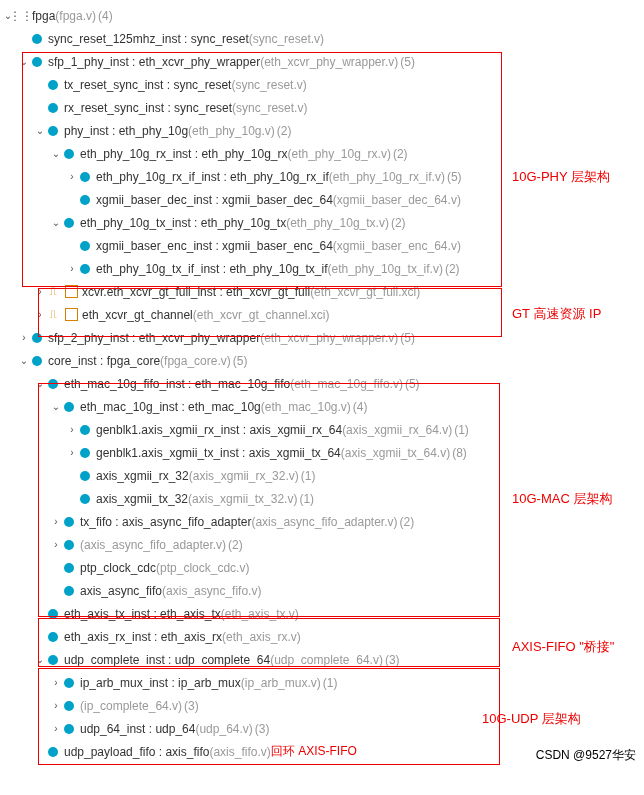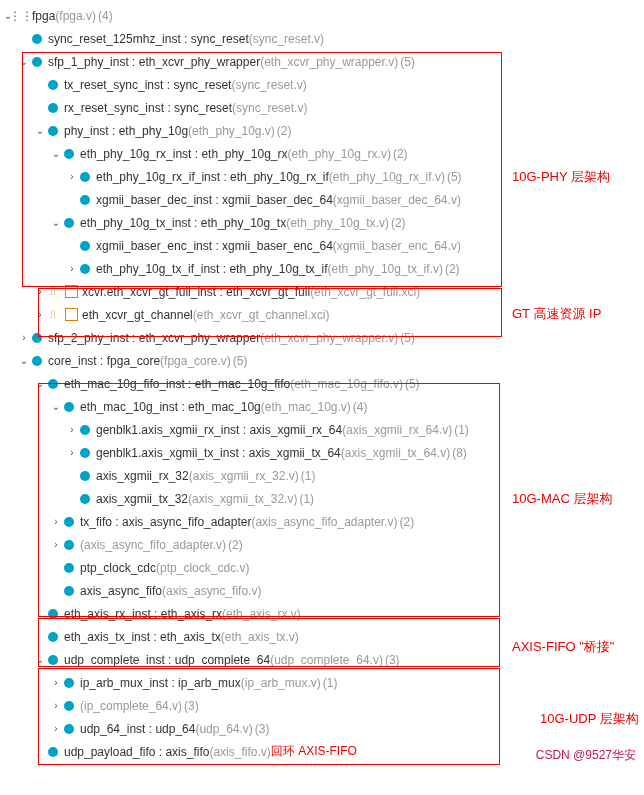--- a/index.html
+++ b/index.html
@@ -7,21 +7,21 @@
 .row{display:flex;align-items:center;height:23px;white-space:nowrap}
 .arrow{width:12px;display:inline-flex;justify-content:center;color:#555;font-size:10px}
 .ind{display:inline-block;width:16px}
 .icon{width:14px;height:14px;margin-right:4px;display:inline-flex;align-items:center;justify-content:center}
 .dot{width:10px;height:10px;border-radius:50%;background:#00a2c7}
 .file{color:#999}
 .cnt{color:#999;margin-left:2px}
 .label{color:#e00;position:absolute;font-size:13px}
 .box{border:1px solid #e00;position:absolute}
 .wrap{position:relative}
-.wm{position:absolute;bottom:3px;right:8px;color:#be185d;font-size:12px}
+.wm{position:absolute;bottom:3px;right:8px;color:#000000;font-size:12px}
 .inline-label{color:#e00;}
 .orange{width:11px;height:11px;border:1px solid #d98000;background:#fff}
 </style>
 </head>
 <body>
 
 <div class="wrap">
 <div class="tree" id="tree">
       <div class="row">
         <span class="arrow">⌄</span>
@@ -316,32 +316,32 @@
         <span>axis_async_fifo</span>
         <span class="file"> (axis_async_fifo.v)</span>
       </div>
       <div class="row">
         <span class="ind"></span>
         <span class="ind"></span>
         <span class="arrow"></span>
         <span class="icon">
           <span class="dot"></span>
         </span>
+        <span>eth_axis_tx_inst : eth_axis_tx</span>
+        <span class="file"> (eth_axis_tx.v)</span>
+      </div>
+      <div class="row">
+        <span class="ind"></span>
+        <span class="ind"></span>
+        <span class="arrow"></span>
+        <span class="icon">
+          <span class="dot"></span>
+        </span>
         <span>eth_axis_rx_inst : eth_axis_rx</span>
         <span class="file"> (eth_axis_rx.v)</span>
-      </div>
-      <div class="row">
-        <span class="ind"></span>
-        <span class="ind"></span>
-        <span class="arrow"></span>
-        <span class="icon">
-          <span class="dot"></span>
-        </span>
-        <span>eth_axis_tx_inst : eth_axis_tx</span>
-        <span class="file"> (eth_axis_tx.v)</span>
       </div>
       <div class="row">
         <span class="ind"></span>
         <span class="ind"></span>
         <span class="arrow">⌄</span>
         <span class="icon">
           <span class="dot"></span>
         </span>
         <span>udp_complete_inst : udp_complete_64</span>
         <span class="file"> (udp_complete_64.v)</span>
@@ -398,16 +398,16 @@
 <div class="box" style="left:22px;top:52px;width:478px;height:233px"></div>
 <div class="box" style="left:38px;top:288px;width:462px;height:47px"></div>
 <div class="box" style="left:38px;top:383px;width:460px;height:232px"></div>
 <div class="box" style="left:38px;top:618px;width:460px;height:47px"></div>
 <div class="box" style="left:38px;top:668px;width:460px;height:95px"></div>
 
 <span class="label" style="left:512px;top:168px">10G-PHY 层架构</span>
 <span class="label" style="left:512px;top:305px">GT 高速资源 IP</span>
 <span class="label" style="left:512px;top:490px">10G-MAC 层架构</span>
 <span class="label" style="left:512px;top:638px">AXIS-FIFO "桥接"</span>
-<span class="label" style="left:540px;top:710px">10G-UDP 层架构</span>
+<span class="label" style="left:482px;top:710px">10G-UDP 层架构</span>
 
 <div class="wm">CSDN @9527华安</div>
 </div>
 
 </body></html>

